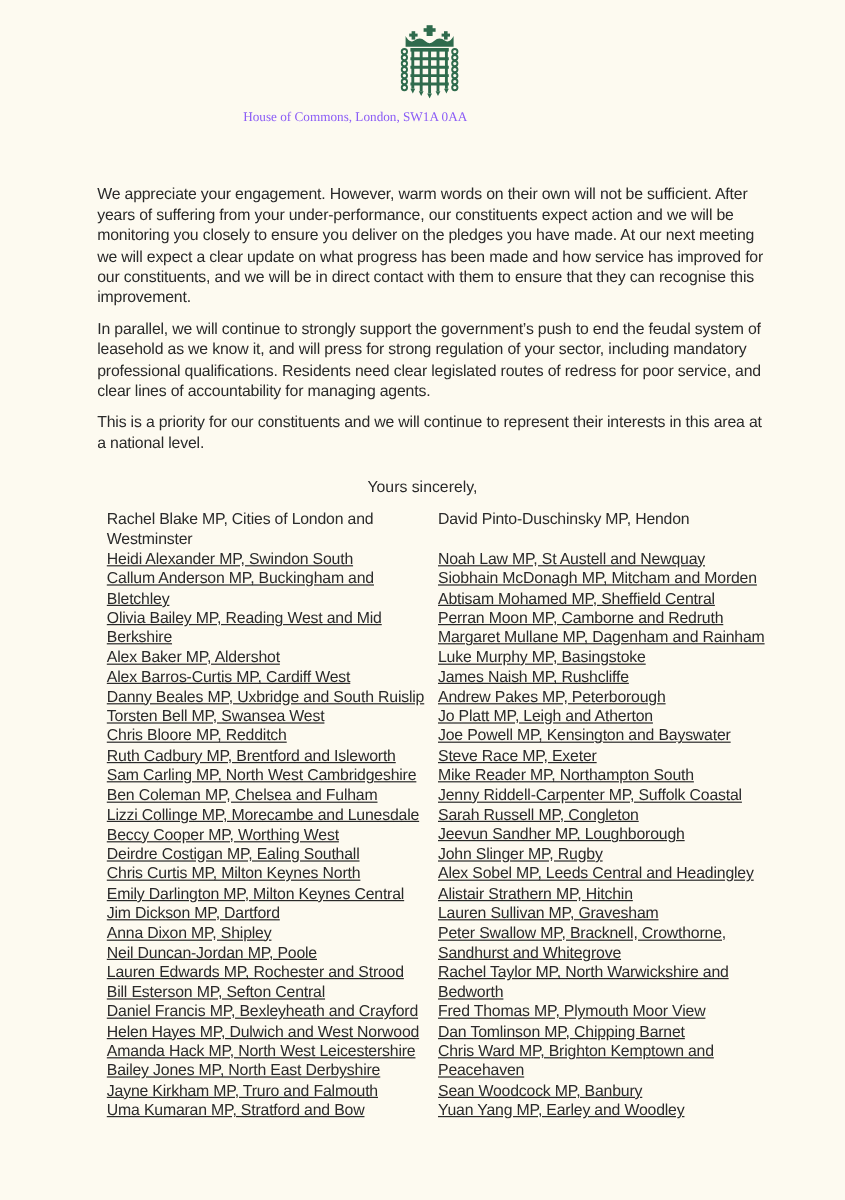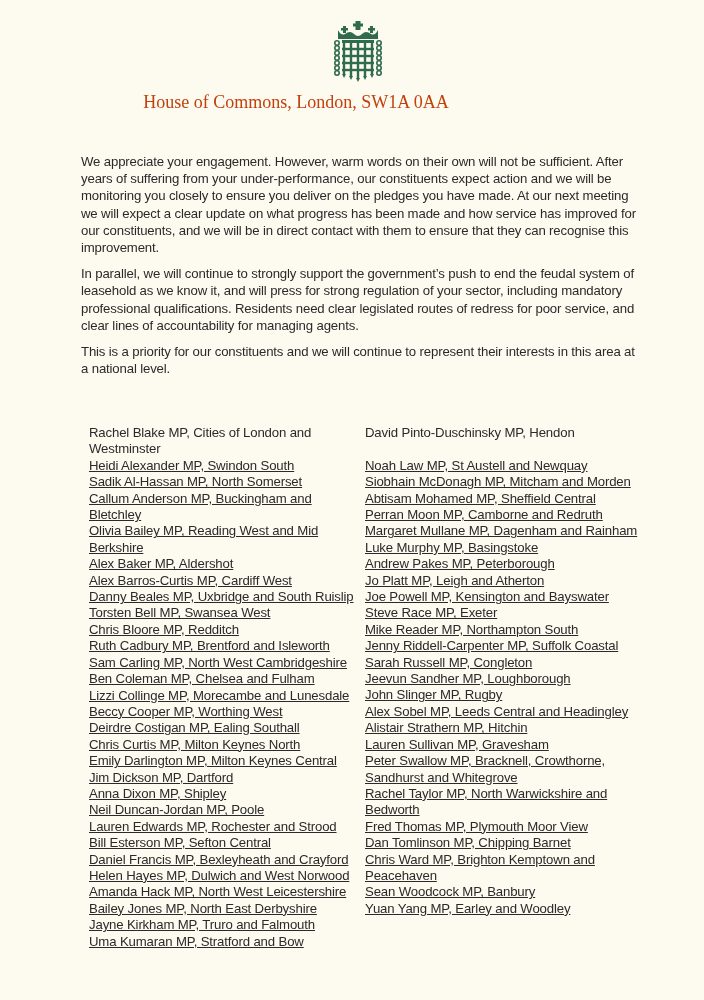--- a/index.html
+++ b/index.html
@@ -7,21 +7,21 @@
     width: 704px; height: 1000px; overflow: hidden;
     background: #fdfaf0;
     color: #2a2a2a;
     font-family: "Liberation Sans", "DejaVu Sans", sans-serif;
   }
   .page { position: relative; width: 704px; height: 1000px; }
   .crest { position: absolute; left: 333px; top: 20px; width: 50px; height: 62px; }
   .address {
     position: absolute; left: 0; width: 592px; top: 92px;
     text-align: center; font-family: "Liberation Serif", "DejaVu Serif", serif;
-    font-size: 18px; color: #c2410c;
+    font-size: 11px; color: #8b5cf6;
   }
   .body-text {
     position: absolute; left: 81px; top: 153px; width: 560px;
     font-size: 13.2px; line-height: 17.2px; letter-spacing: -0.15px;
   }
   .body-text p { margin: 0 0 9px 0; }
   .signoff {
     position: absolute; left: 0; width: 704px; top: 398px;
     text-align: center; font-size: 13.2px;
   }
@@ -81,26 +81,26 @@
   </svg>
 
   <div class="address">House of Commons, London, SW1A 0AA</div>
 
   <div class="body-text">
     <p>We appreciate your engagement. However, warm words on their own will not be sufficient. After years of suffering from your under-performance, our constituents expect action and we will be monitoring you closely to ensure you deliver on the pledges you have made. At our next meeting we will expect a clear update on what progress has been made and how service has improved for our constituents, and we will be in direct contact with them to ensure that they can recognise this improvement.</p>
     <p>In parallel, we will continue to strongly support the government’s push to end the feudal system of leasehold as we know it, and will press for strong regulation of your sector, including mandatory professional qualifications. Residents need clear legislated routes of redress for poor service, and clear lines of accountability for managing agents.</p>
     <p>This is a priority for our constituents and we will continue to represent their interests in this area at a national level.</p>
   </div>
 
+  <div class="signoff">Yours sincerely,</div>
 
   <div class="col left">
     <div class="lead">Rachel Blake MP, Cities of London and Westminster</div>
     <div>
         <span class="sig">Heidi Alexander MP, Swindon South</span>
-        <span class="sig">Sadik Al-Hassan MP, North Somerset</span>
         <span class="sig">Callum Anderson MP, Buckingham and Bletchley</span>
         <span class="sig">Olivia Bailey MP, Reading West and Mid Berkshire</span>
         <span class="sig">Alex Baker MP, Aldershot</span>
         <span class="sig">Alex  Barros-Curtis MP, Cardiff West</span>
         <span class="sig">Danny Beales MP, Uxbridge and South Ruislip</span>
         <span class="sig">Torsten Bell MP, Swansea West</span>
         <span class="sig">Chris Bloore MP, Redditch</span>
         <span class="sig">Ruth Cadbury MP, Brentford and Isleworth</span>
         <span class="sig">Sam Carling MP, North West Cambridgeshire</span>
         <span class="sig">Ben Coleman MP, Chelsea and Fulham</span>
@@ -125,20 +125,21 @@
 
   <div class="col right">
     <div class="lead">David Pinto-Duschinsky MP, Hendon</div>
     <div>
         <span class="sig">Noah Law MP, St Austell and Newquay</span>
         <span class="sig">Siobhain McDonagh MP, Mitcham and Morden</span>
         <span class="sig">Abtisam Mohamed MP, Sheffield Central</span>
         <span class="sig">Perran Moon MP, Camborne and Redruth</span>
         <span class="sig">Margaret  Mullane MP, Dagenham and Rainham</span>
         <span class="sig">Luke Murphy MP, Basingstoke</span>
+        <span class="sig">James Naish MP, Rushcliffe</span>
         <span class="sig">Andrew Pakes MP, Peterborough</span>
         <span class="sig">Jo Platt MP, Leigh and Atherton</span>
         <span class="sig">Joe Powell MP, Kensington and Bayswater</span>
         <span class="sig">Steve Race MP, Exeter</span>
         <span class="sig">Mike Reader MP, Northampton South</span>
         <span class="sig">Jenny Riddell-Carpenter MP, Suffolk Coastal</span>
         <span class="sig">Sarah Russell MP, Congleton</span>
         <span class="sig">Jeevun Sandher MP, Loughborough</span>
         <span class="sig">John Slinger MP, Rugby</span>
         <span class="sig">Alex Sobel MP, Leeds Central and Headingley</span>

